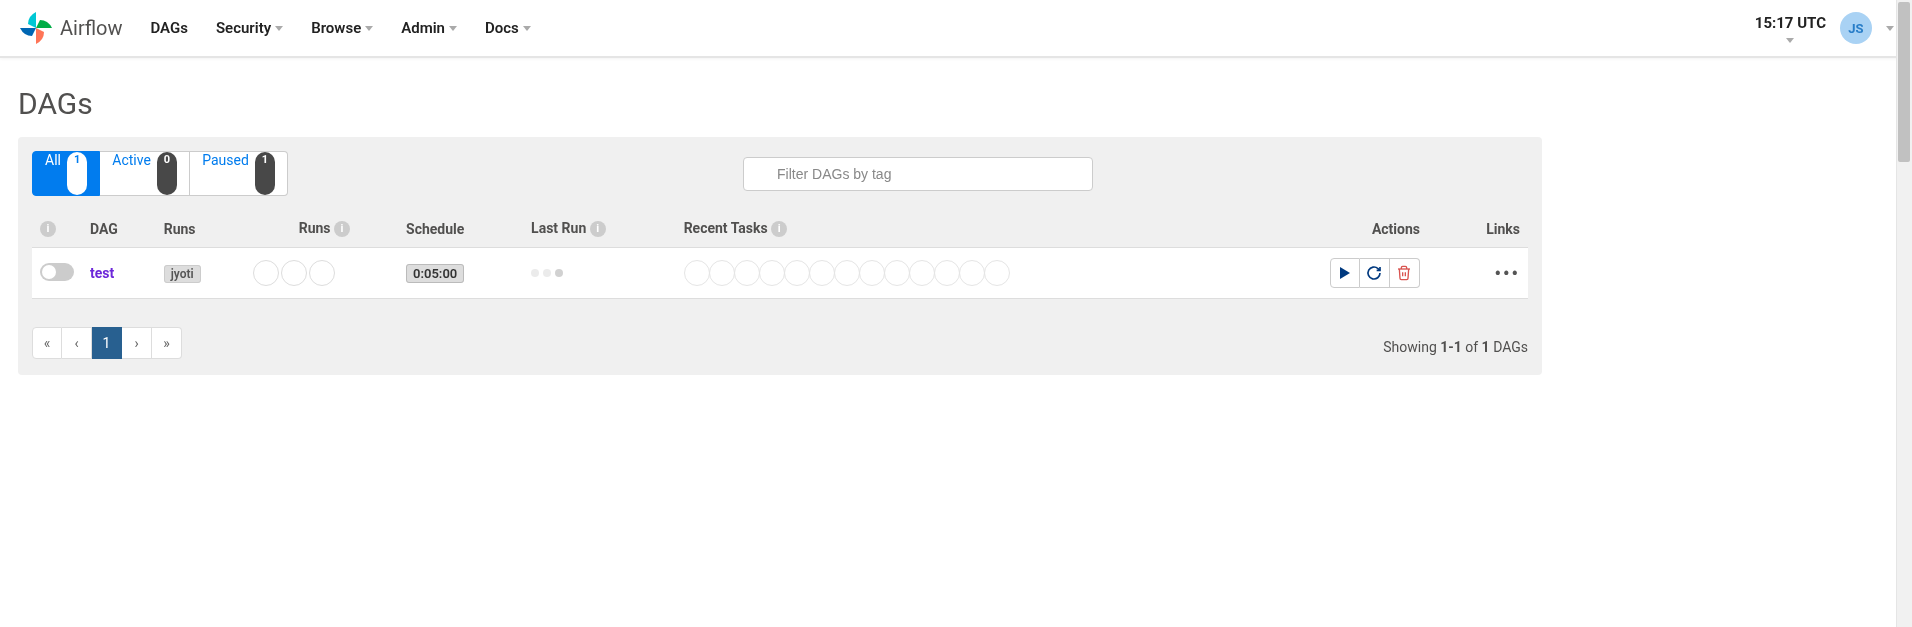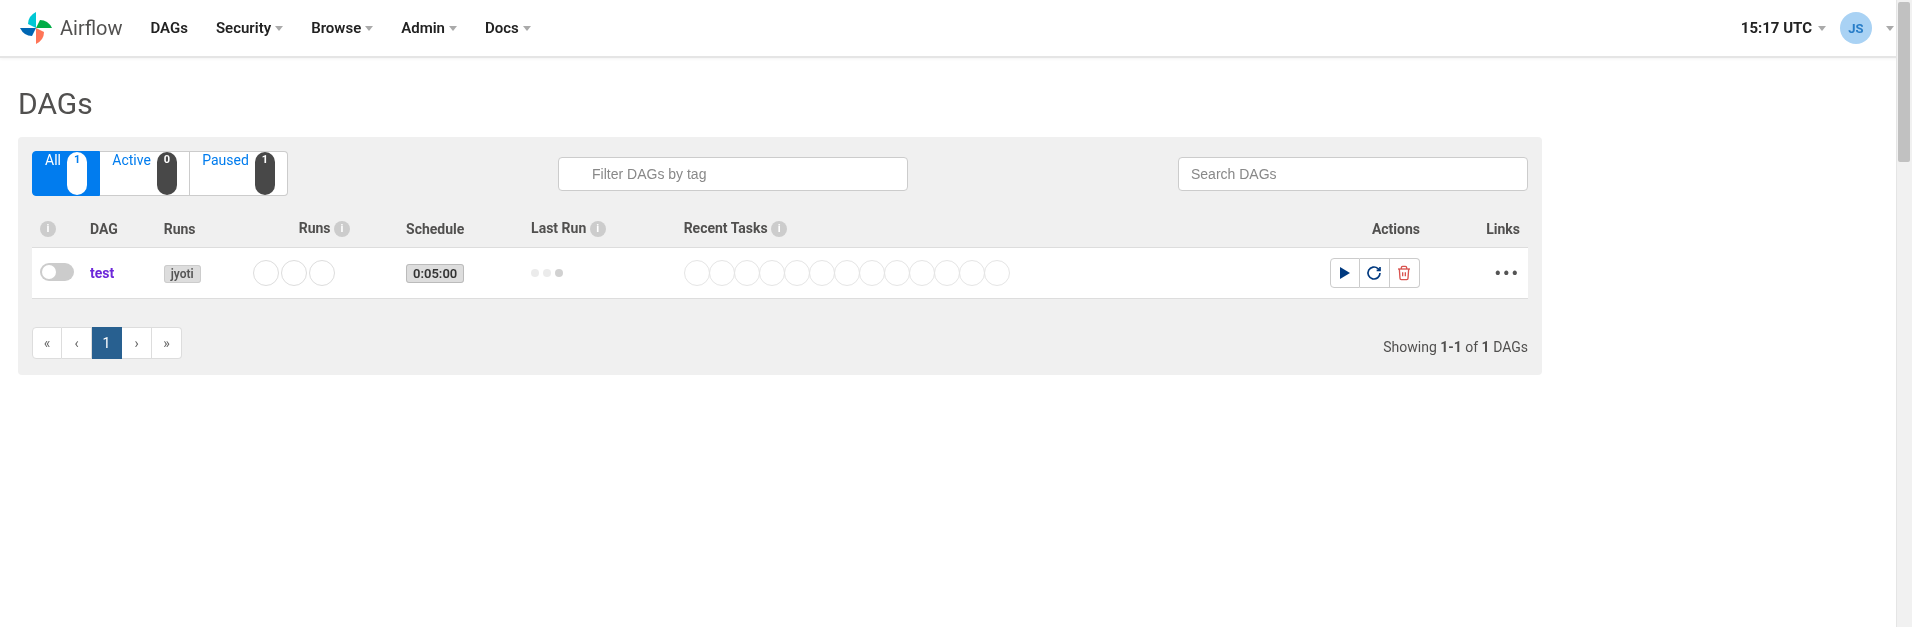--- a/index.html
+++ b/index.html
@@ -5,21 +5,21 @@
   * { box-sizing: border-box; margin: 0; padding: 0; }
   body { font-family: -apple-system, BlinkMacSystemFont, "Segoe UI", Roboto, Helvetica, Arial, sans-serif; font-size: 14px; color: #51504F; background: #fff; }
   
   .navbar { height: 58px; border-bottom: 2px solid #e5e5e5; display: flex; align-items: center; padding: 0 18px; justify-content: space-between; background:#fff; box-shadow: 0 1px 3px rgba(0,0,0,0.05); }
   .nav-left { display: flex; align-items: center; gap: 28px; }
   .brand { display: flex; align-items: center; gap: 6px; font-size: 20px; color: #51504F; font-weight: 400; }
   .pinwheel { display:inline-block; position:relative; width:36px; height:36px; }
   .nav-item { font-weight: 600; color: #222; cursor: pointer; display:flex; align-items:center; gap:4px; font-size:15px; }
   .caret { width:0; height:0; border-left:4px solid transparent; border-right:4px solid transparent; border-top:5px solid #aaa; display:inline-block; }
   .nav-right { display:flex; align-items:center; gap:14px; }
-  .clock { font-weight:700; color:#222; font-size:15px; display:flex; align-items:center; gap:6px;}
+  .clock { font-weight:700; color:#222; font-size:15px; display:flex; align-items:center; gap:6px;flex-direction:column;}
   .avatar { width:32px; height:32px; border-radius:50%; background:#a9d2f4; color:#287dc8; font-weight:700; display:flex; align-items:center; justify-content:center; font-size:13px;}
   
   .page { padding: 18px; max-width: 1560px; }
   .page-title { font-size: 30px; font-weight:400; color:#51504F; margin: 10px 0 16px 0; }
   
   .panel { background: #f0f0f0; border-radius: 4px; padding: 14px 14px 16px 14px; }
   .filter-row { display:flex; align-items:center; gap:20px; margin-bottom: 14px;}
   .btn-group { display:flex; }
   .seg { border:1px solid #ccc; background:#fff; height:45px; display:flex; padding:0 12px; font-size:14px; cursor:pointer; color:#017cee; font-weight:400; gap:6px;}
   .seg:first-child{ border-radius:4px 0 0 4px;}
@@ -141,21 +141,20 @@
           <span class="pill">0</span>
         </div>
         <div class="seg">
           <span>Paused</span>
           <span class="pill">1</span>
         </div>
       </div>
       <div class="spacer-flex"></div>
       <input class="input filter-tags" placeholder="Filter DAGs by tag" style="">
       <div class="spacer-flex"></div>
-      <input class="input search" placeholder="Search DAGs" style="">
     </div>
 
     <table class="table">
       <thead>
         <tr>
           <th style="width:40px"><span class="info-icon">i</span></th>
           <th>DAG</th>
           <th>Runs</th>
           <th style="text-align:right"><span>Runs</span> <span class="info-icon">i</span></th>
           <th style="width:40px"></th>

